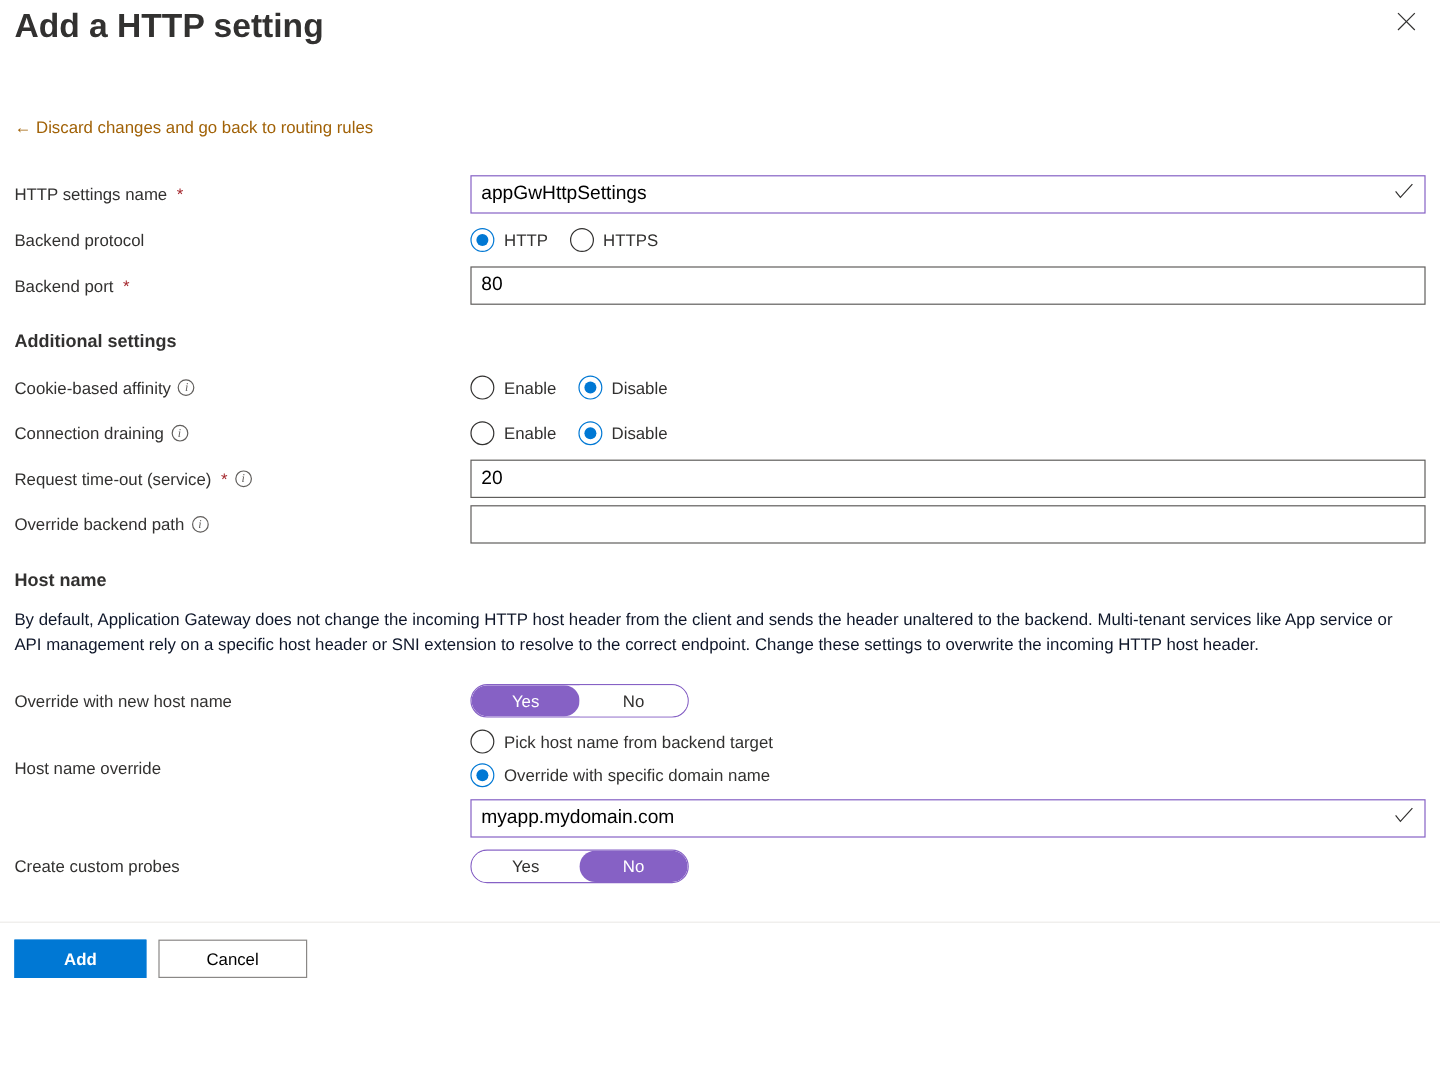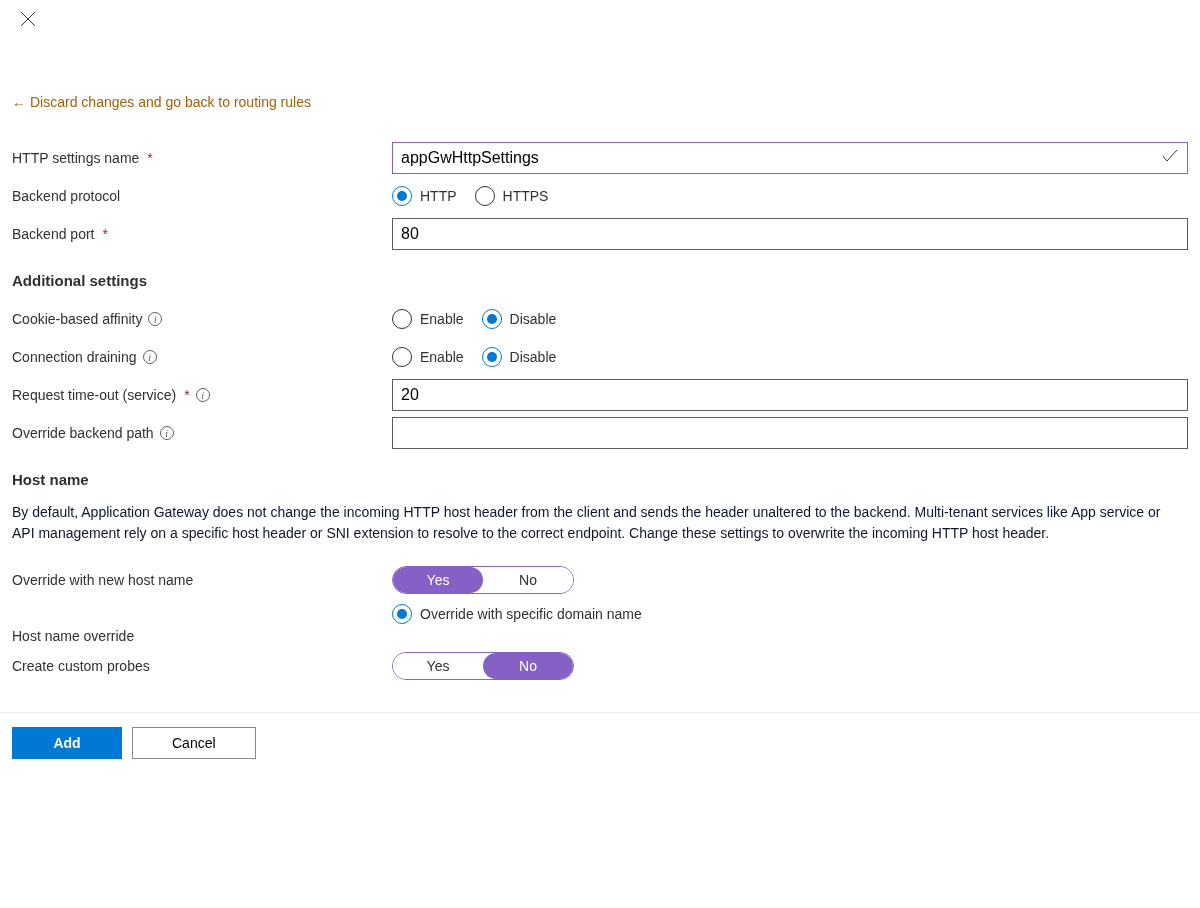--- a/index.html
+++ b/index.html
@@ -161,20 +161,21 @@
     color: #fff;
     min-width: 110px;
     font-weight: 600;
   }
 </style>
 </head>
 <body>
 
 <div class="panel">
   <div class="header">
+    <div class="title">Add a HTTP setting</div>
     <div class="close-x">
       <svg width="16" height="16" viewBox="0 0 16 16" fill="none" stroke="#323130" stroke-width="1">
         <line x1="1" y1="1" x2="15" y2="15"></line>
           <line x1="15" y1="1" x2="1" y2="15"></line>
       </svg>
     </div>
   </div>
 
   <a class="discard">
     <span class="arrow">←</span><span>Discard changes and go back to routing rules</span>
@@ -310,29 +311,46 @@
       </div>
     </div>
 
     <div class="row" style="align-items: flex-start; margin-top:6px;">
       <div class="label-col" style="padding-top:24px;">
         <span>Host name override</span>
       </div>
       <div class="control-col">
         <div class="radio-stack">
           <div class="radio-opt">
+            <span class="radio-circle"></span>
+            <span>Pick host name from backend target</span>
+          </div>
+          <div class="radio-opt">
             <span class="radio-circle sel">
                 <span class="radio-dot"></span>
               </span>
             <span>Override with specific domain name</span>
           </div>
         </div>
       </div>
     </div>
 
+    <div class="row" style="margin-top:8px;">
+      <div class="label-col"></div>
+      <div class="control-col">
+        <div class="txt-wrap">
+          <input type="text" class="txt valid" value="myapp.mydomain.com" style="">
+          <span class="chk-ok">
+            <svg width="16" height="14" viewBox="0 0 16 14" fill="none" stroke="#323130" stroke-width="1">
+              <polyline points="1,7 5,12 15,1"></polyline>
+            </svg>
+          </span>
+        </div>
+      </div>
+    </div>
 
     <div class="row" style="margin-top:4px;">
       <div class="label-col">
         <span>Create custom probes</span>
       </div>
       <div class="control-col">
         <div class="pill-toggle purple">
           <div class="pill-opt">Yes</div>
           <div class="pill-opt active">No</div>
         </div>

